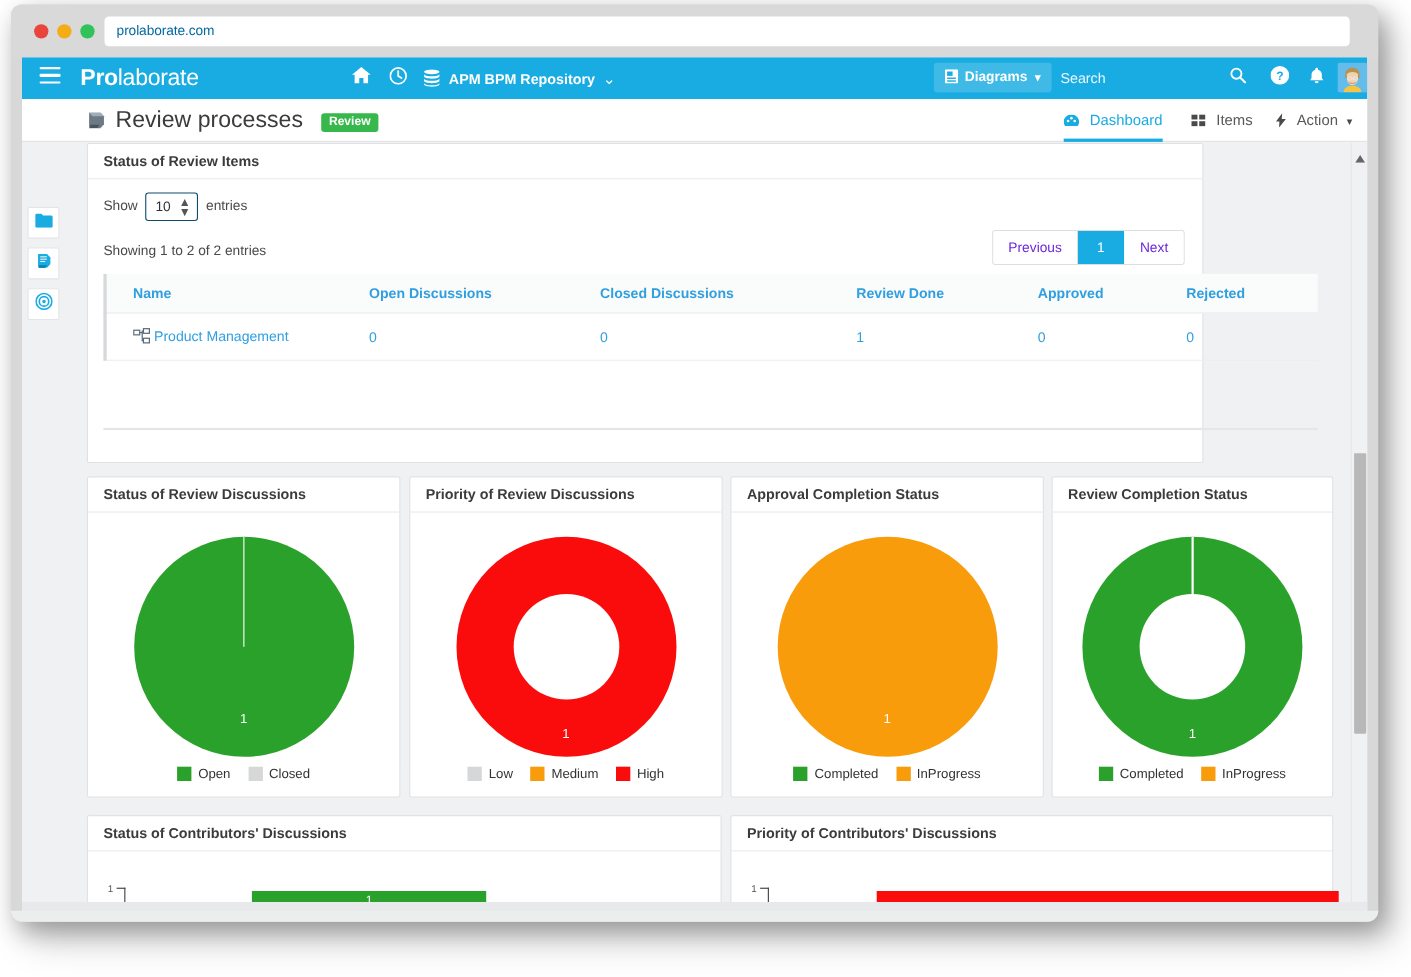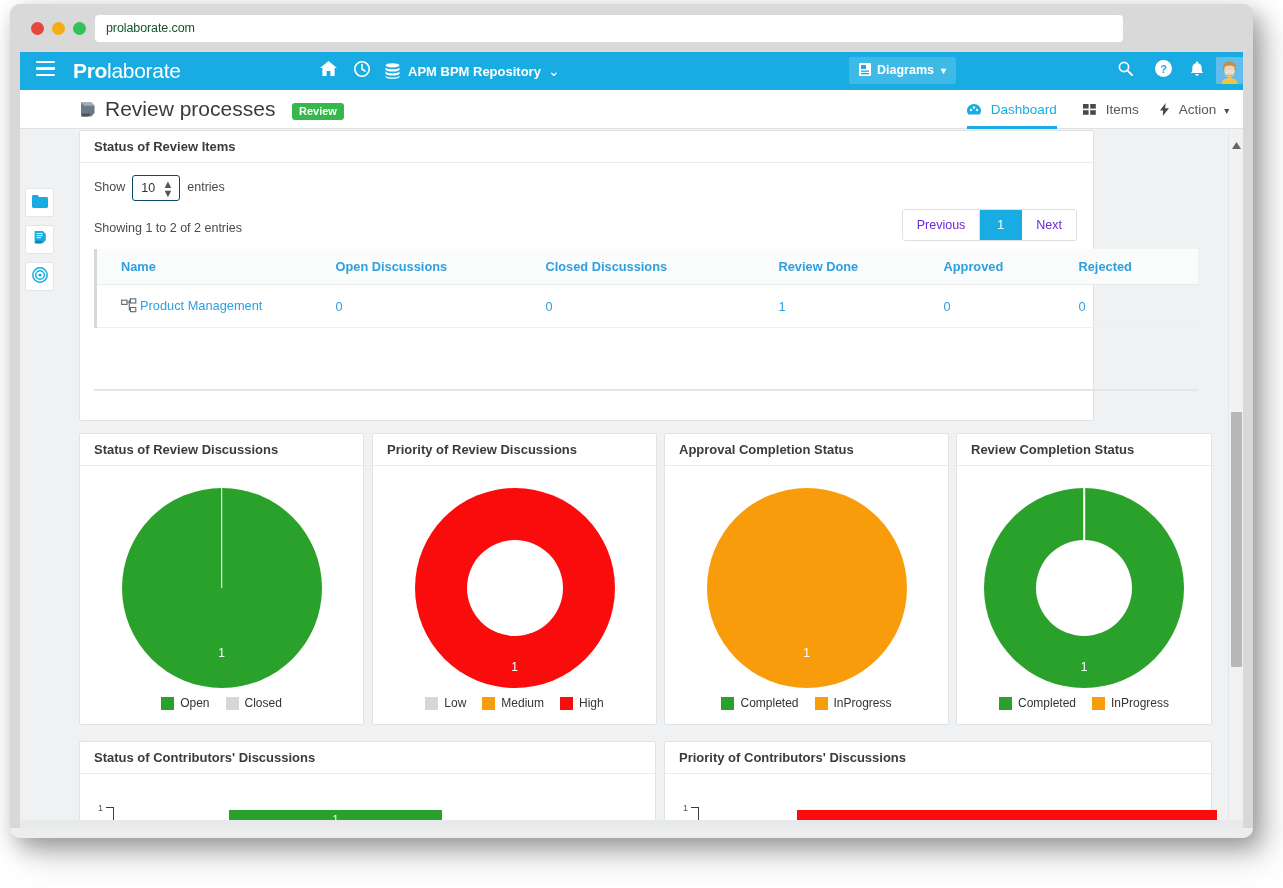--- a/index.html
+++ b/index.html
@@ -25,24 +25,24 @@
     width: 100%; height: 48px;
     background: #d9d9d9;
     border-radius: 10px 10px 0 0;
   }
   .dot { position: absolute; top: 18px; width: 13px; height: 13px; border-radius: 50%; }
   #dot-red { left: 21px; background: #e8453c; }
   #dot-yellow { left: 42px; background: #f5ad15; }
   #dot-green { left: 63px; background: #31c25a; }
   #urlbar {
     position: absolute; left: 85px; top: 11px;
-    width: 1028px; height: 27px;
+    width: 1132px; height: 27px;
     background: #ffffff;
     border-radius: 4px;
-    font-size: 12.5px; color: #14532d;
+    font-size: 12.5px; color: #0369a1;
     line-height: 27px; padding-left: 11px;
     letter-spacing: -0.1px;
   }
 
   
   #viewport {
     position: absolute; left: 10px; top: 48px;
     width: 1223px; height: 780px;
     background: #f0f1f2;
     overflow: hidden;
@@ -410,20 +410,23 @@
         <span style="display:inline-block;vertical-align:-2px;margin-right:6px;">
           <svg width="12" height="13" viewBox="0 0 12 13">
               <rect x="0" y="0" width="12" height="13" rx="1.2" fill="#fff"></rect>
               <rect x="2" y="2" width="5" height="4" fill="#19ace3"></rect>
               <rect x="2" y="7.5" width="8" height="1.3" fill="#19ace3"></rect>
               <rect x="2" y="10" width="8" height="1.3" fill="#19ace3"></rect>
             </svg>
         </span><span>Diagrams</span><span style="margin-left:7px;font-size:10px;">▾</span>
       </div>
 
+      <div id="search-box">
+        <input id="search-input" type="text" placeholder="Search" style="">
+      </div>
       <div id="search-btn">
         <svg width="15" height="15" viewBox="0 0 15 15">
             <circle cx="6" cy="6" r="4.6" fill="none" stroke="#fff" stroke-width="1.7"></circle>
             <path d="M9.6 9.6L14 14" stroke="#fff" stroke-width="1.9" stroke-linecap="round"></path>
           </svg>
       </div>
       <div id="help-btn">
         <svg width="17" height="17" viewBox="0 0 17 17">
             <circle cx="8.5" cy="8.5" r="8.5"></circle>
             <text x="8.5" y="12.6" font-size="11" font-weight="700" text-anchor="middle" fill="#19ace3" font-family="Liberation Sans">?</text>

